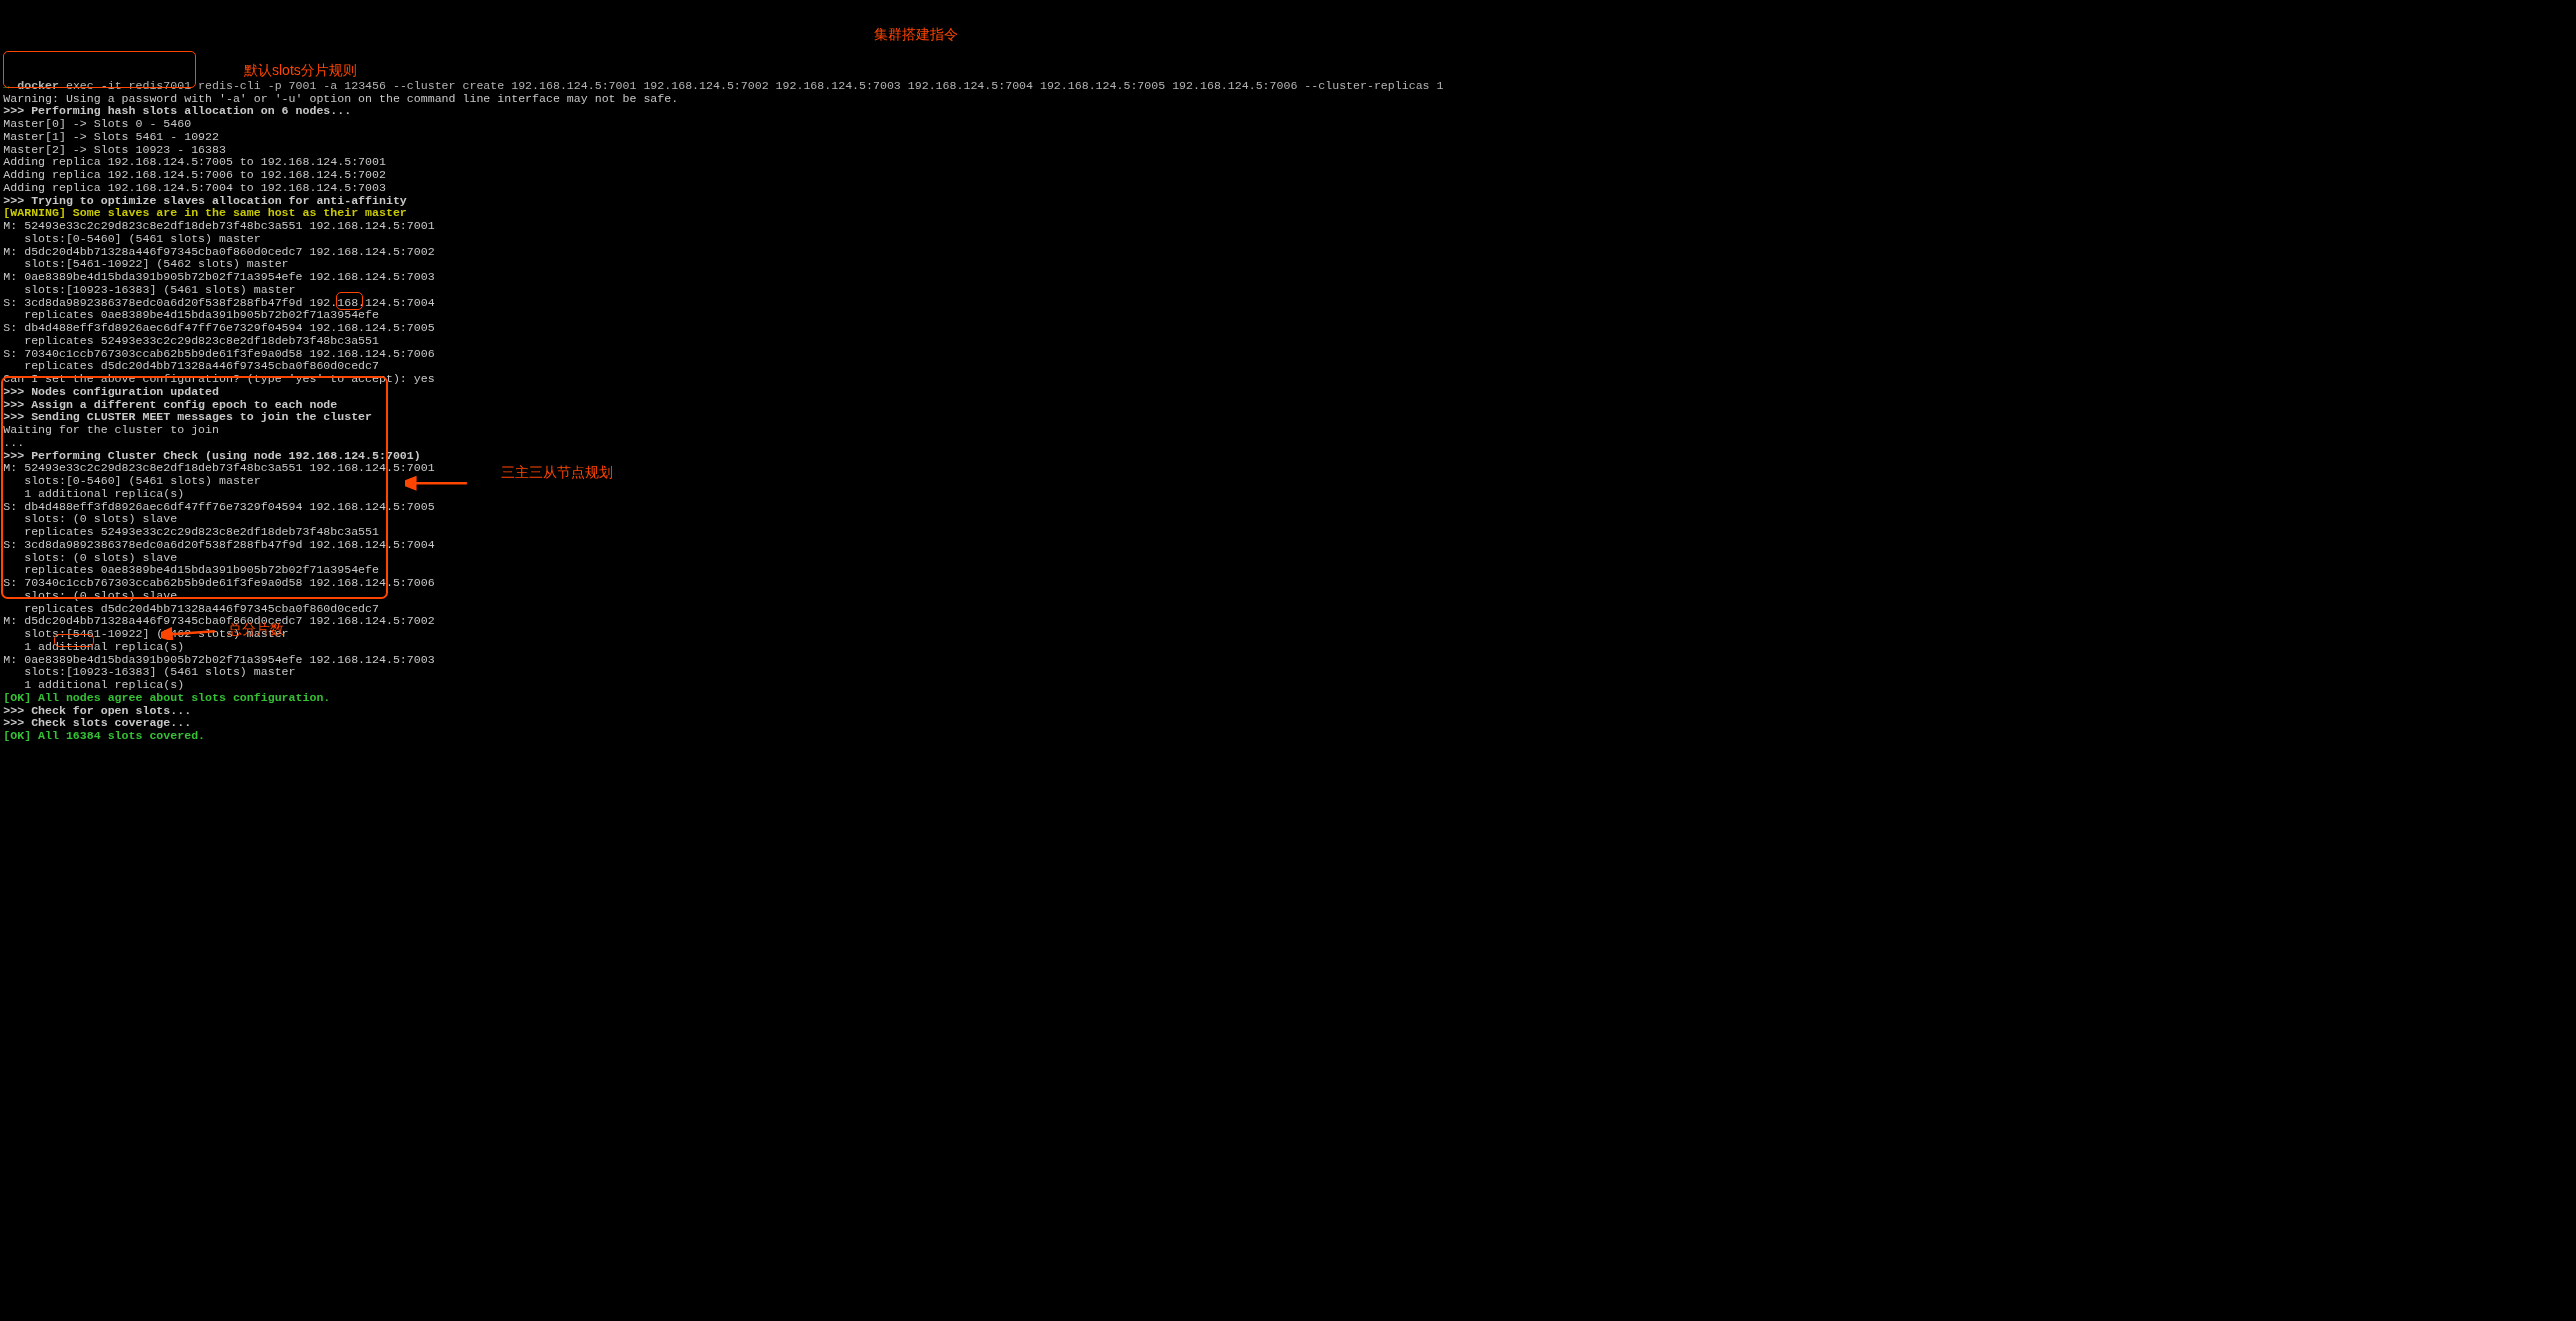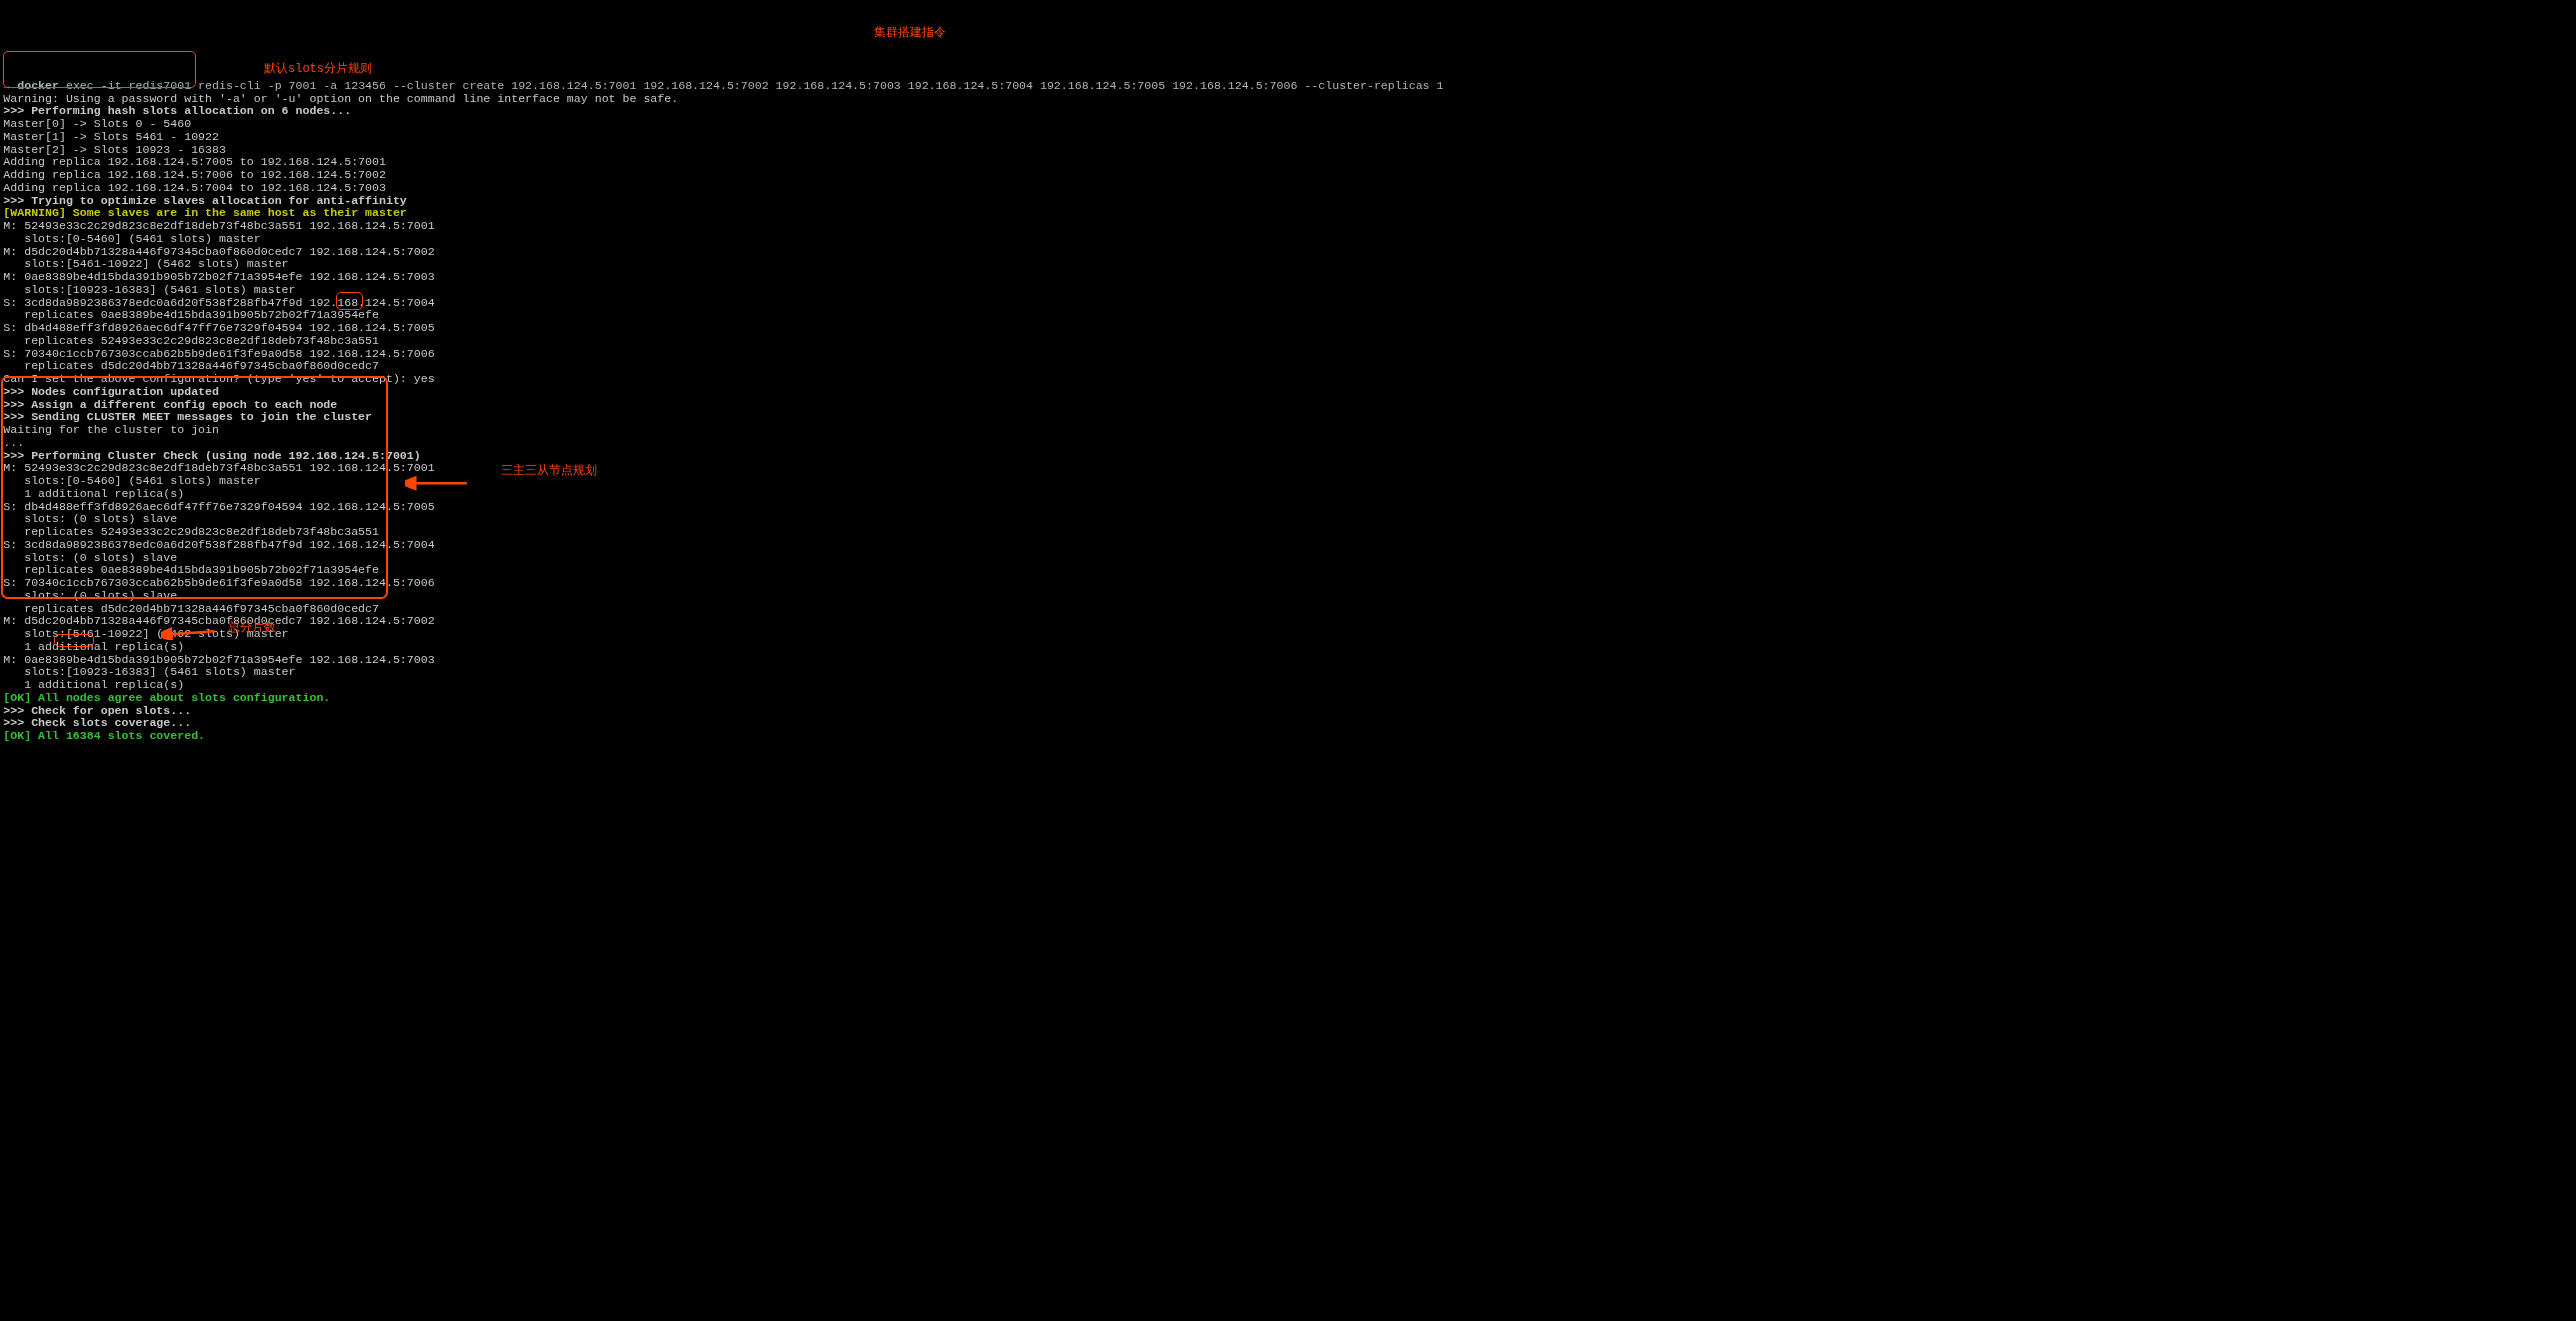--- a/index.html
+++ b/index.html
@@ -44,22 +44,22 @@
     .ok-green {
       color: #35c135;
       font-weight: bold;
     }
     .line {
       display: block;
     }
     .annotation {
       position: absolute;
       color: #ff4500;
-      font-size: 12px;
-      font-family: Liberation Mono, monospace;
+      font-size: 14px;
+      font-family: Liberation Sans, sans-serif;
       white-space: nowrap;
     }
     .box-red {
       position: absolute;
       border: 1.7px solid #ff4500;
       border-radius: 5px;
     }
     .box-red-big {
       position: absolute;
       border: 2.5px solid #ff4500;
@@ -73,21 +73,21 @@
 <body>
 
 
 
 <div>
 <span class="line" style="color:#888;">                                                                                                                                                                                                                      </span><span class="line"><span class="prompt-arrow">→</span><span class="cmd-docker"> docker</span><span class="cmd-rest"> exec -it redis7001 redis-cli -p 7001 -a 123456 --cluster create 192.168.124.5:7001 192.168.124.5:7002 192.168.124.5:7003 192.168.124.5:7004 192.168.124.5:7005 192.168.124.5:7006 --cluster-replicas 1</span></span><span id="term-lines"><span class="line "></span><span class="line ">Warning: Using a password with '-a' or '-u' option on the command line interface may not be safe.</span><span class="line bold-white">&gt;&gt;&gt; Performing hash slots allocation on 6 nodes...</span><span class="line ">Master[0] -&gt; Slots 0 - 5460</span><span class="line ">Master[1] -&gt; Slots 5461 - 10922</span><span class="line ">Master[2] -&gt; Slots 10923 - 16383</span><span class="line ">Adding replica 192.168.124.5:7005 to 192.168.124.5:7001</span><span class="line ">Adding replica 192.168.124.5:7006 to 192.168.124.5:7002</span><span class="line ">Adding replica 192.168.124.5:7004 to 192.168.124.5:7003</span><span class="line bold-white">&gt;&gt;&gt; Trying to optimize slaves allocation for anti-affinity</span><span class="line warning">[WARNING] Some slaves are in the same host as their master</span><span class="line ">M: 52493e33c2c29d823c8e2df18deb73f48bc3a551 192.168.124.5:7001</span><span class="line ">   slots:[0-5460] (5461 slots) master</span><span class="line ">M: d5dc20d4bb71328a446f97345cba0f860d0cedc7 192.168.124.5:7002</span><span class="line ">   slots:[5461-10922] (5462 slots) master</span><span class="line ">M: 0ae8389be4d15bda391b905b72b02f71a3954efe 192.168.124.5:7003</span><span class="line ">   slots:[10923-16383] (5461 slots) master</span><span class="line ">S: 3cd8da9892386378edc0a6d20f538f288fb47f9d 192.168.124.5:7004</span><span class="line ">   replicates 0ae8389be4d15bda391b905b72b02f71a3954efe</span><span class="line ">S: db4d488eff3fd8926aec6df47ff76e7329f04594 192.168.124.5:7005</span><span class="line ">   replicates 52493e33c2c29d823c8e2df18deb73f48bc3a551</span><span class="line ">S: 70340c1ccb767303ccab62b5b9de61f3fe9a0d58 192.168.124.5:7006</span><span class="line ">   replicates d5dc20d4bb71328a446f97345cba0f860d0cedc7</span><span class="line"><span>Can I set the above configuration? (type 'yes' to accept): </span><span>yes</span></span><span class="line bold-white">&gt;&gt;&gt; Nodes configuration updated</span><span class="line bold-white">&gt;&gt;&gt; Assign a different config epoch to each node</span><span class="line bold-white">&gt;&gt;&gt; Sending CLUSTER MEET messages to join the cluster</span><span class="line ">Waiting for the cluster to join</span><span class="line ">...</span><span class="line bold-white">&gt;&gt;&gt; Performing Cluster Check (using node 192.168.124.5:7001)</span><span class="line ">M: 52493e33c2c29d823c8e2df18deb73f48bc3a551 192.168.124.5:7001</span><span class="line ">   slots:[0-5460] (5461 slots) master</span><span class="line ">   1 additional replica(s)</span><span class="line ">S: db4d488eff3fd8926aec6df47ff76e7329f04594 192.168.124.5:7005</span><span class="line ">   slots: (0 slots) slave</span><span class="line ">   replicates 52493e33c2c29d823c8e2df18deb73f48bc3a551</span><span class="line ">S: 3cd8da9892386378edc0a6d20f538f288fb47f9d 192.168.124.5:7004</span><span class="line ">   slots: (0 slots) slave</span><span class="line ">   replicates 0ae8389be4d15bda391b905b72b02f71a3954efe</span><span class="line ">S: 70340c1ccb767303ccab62b5b9de61f3fe9a0d58 192.168.124.5:7006</span><span class="line ">   slots: (0 slots) slave</span><span class="line ">   replicates d5dc20d4bb71328a446f97345cba0f860d0cedc7</span><span class="line ">M: d5dc20d4bb71328a446f97345cba0f860d0cedc7 192.168.124.5:7002</span><span class="line ">   slots:[5461-10922] (5462 slots) master</span><span class="line ">   1 additional replica(s)</span><span class="line ">M: 0ae8389be4d15bda391b905b72b02f71a3954efe 192.168.124.5:7003</span><span class="line ">   slots:[10923-16383] (5461 slots) master</span><span class="line ">   1 additional replica(s)</span><span class="line ok-green">[OK] All nodes agree about slots configuration.</span><span class="line bold-white">&gt;&gt;&gt; Check for open slots...</span><span class="line bold-white">&gt;&gt;&gt; Check slots coverage...</span><span class="line ok-green">[OK] All 16384 slots covered.</span></span>
 </div>
 
 
 <div class="annotation" style="top:27px; left:874px;">集群搭建指令</div>
-<div class="annotation" style="top:63px; left:264px;">默认slots分片规则</div>
+<div class="annotation" style="top:63px; left:244px;">默认slots分片规则</div>
 <div class="annotation" style="top:465px; left:501px;">三主三从节点规划</div>
 <div class="annotation" style="top:622px; left:228px;">总分片数</div>
 
 
 <div class="box-red" id="box-slots" style="top: 51px; left: 3.3px; width: 193px; height: 37px;"></div>
 <div class="box-red" id="box-yes" style="top: 292px; left: 336px; width: 27px; height: 18px;"></div>
 <div class="box-red-big" id="box-cluster" style="top: 376px; left: 0.8px; width: 387px; height: 223px;"></div>
 <div class="box-red" id="box-total" style="top: 634px; left: 54px; width: 40px; height: 13.2px;"></div>
 
 

